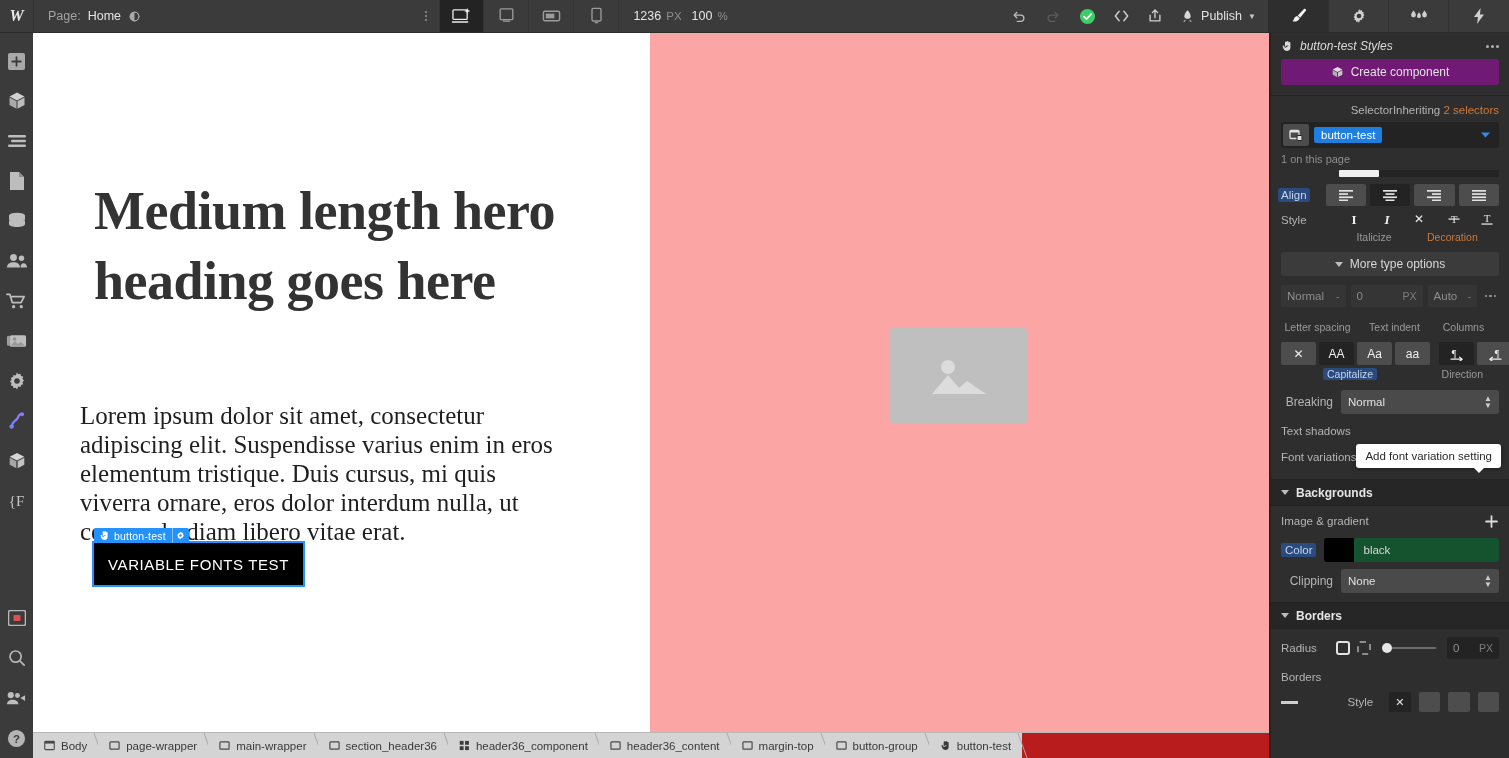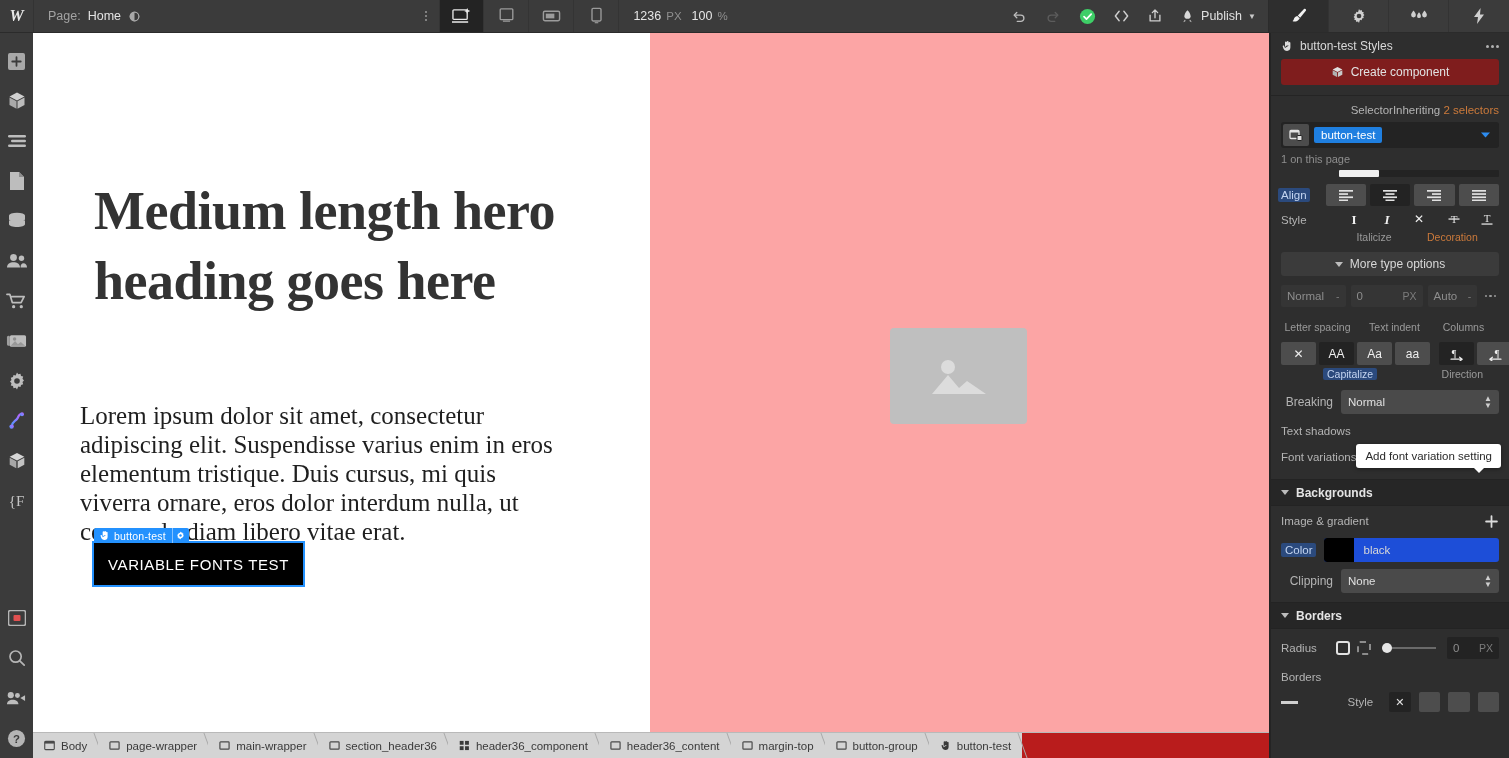--- a/index.html
+++ b/index.html
@@ -156,27 +156,27 @@
   .cr-ic { display: inline-flex; width: 11px; height: 11px; align-items:center; justify-content:center; }
 
   
   .rightpanel {
     position: absolute; top: 33px; right: 0; width: 239px; height: 725px;
     background: #2e2e2e; overflow: hidden;
     border-left: 1px solid #242424;
   }
   .rp-header {
     height: 26px; display: flex; align-items: center; gap: 7px;
-    padding: 0 10px; color: #d9d9d9; font-size: 12px;
+    padding: 0 10px; color: #d9d9d9; font-size: 12px; font-style: italic;
   }
   .rp-header .ttl { flex: 1; }
   .rp-dots { display:flex; gap:2px; }
   .rp-dots i { width:3px; height:3px; background:#b0b0b0; border-radius:50%; display:block; }
   .create-comp {
-    margin: 0 10px 10px; height: 26px; background: #7f1d1d; border-radius: 3px;
+    margin: 0 10px 10px; height: 26px; background: #701a75; border-radius: 3px;
     display: flex; align-items: center; justify-content: center; gap: 7px;
     color: #e2e2e2; font-size: 12px;
   }
   .rp-sect { border-top: 1px solid #242424; padding: 8px 10px 0; }
   .sel-row {
     display: flex; align-items: baseline; justify-content: flex-end;
     font-size: 11.5px; margin-bottom: 6px;
   }
   .sel-row .lb { color: #b4b4b4; }
   .sel-row .inh { color: #b4b4b4; }
@@ -306,21 +306,21 @@
   .tri { width: 0; height: 0; border-left: 4px solid transparent; border-right: 4px solid transparent; border-top: 5px solid #bcbcbc; }
 
   .bg-row { display: flex; align-items: center; padding: 0 10px; height: 30px; font-size: 11.5px; color: #b4b4b4; }
   .bg-row .plus { margin-left: auto; color: #cfcfcf; font-size: 16px; line-height: 1; }
   .color-row { display: flex; align-items: center; padding: 0 10px; margin-top: 2px; gap: 8px; }
   .color-row .lb {
     font-size: 11.5px; color: #c3d4f0; background: #2b4a7d;
     border-radius: 2px; padding: 1px 4px;
   }
   .swatch-field {
-    flex: 1; height: 24px; background: #1d4ed8; border-radius: 3px;
+    flex: 1; height: 24px; background: #14532d; border-radius: 3px;
     display: flex; align-items: center; overflow: hidden;
   }
   .swatch { width: 30px; height: 24px; background: #000; flex: none; }
   .swatch-field .nm { padding-left: 9px; font-size: 11.5px; color: #d8d8d8; }
 
   .radius-row { display: flex; align-items: center; padding: 0 10px; margin-top: 8px; gap: 7px; }
   .radius-row .lb { width: 48px; flex: none; font-size: 11.5px; color: #b4b4b4; }
   .sq-ic { width: 14px; height: 14px; border: 2px solid #e2e2e2; border-radius: 3px; }
   .sq-dash { width: 14px; height: 14px; border: 2px dashed #8c8c8c; border-radius: 3px; }
   .slider2 { flex: 1; height: 2px; background: #6a6a6a; position: relative; margin: 0 4px; }

